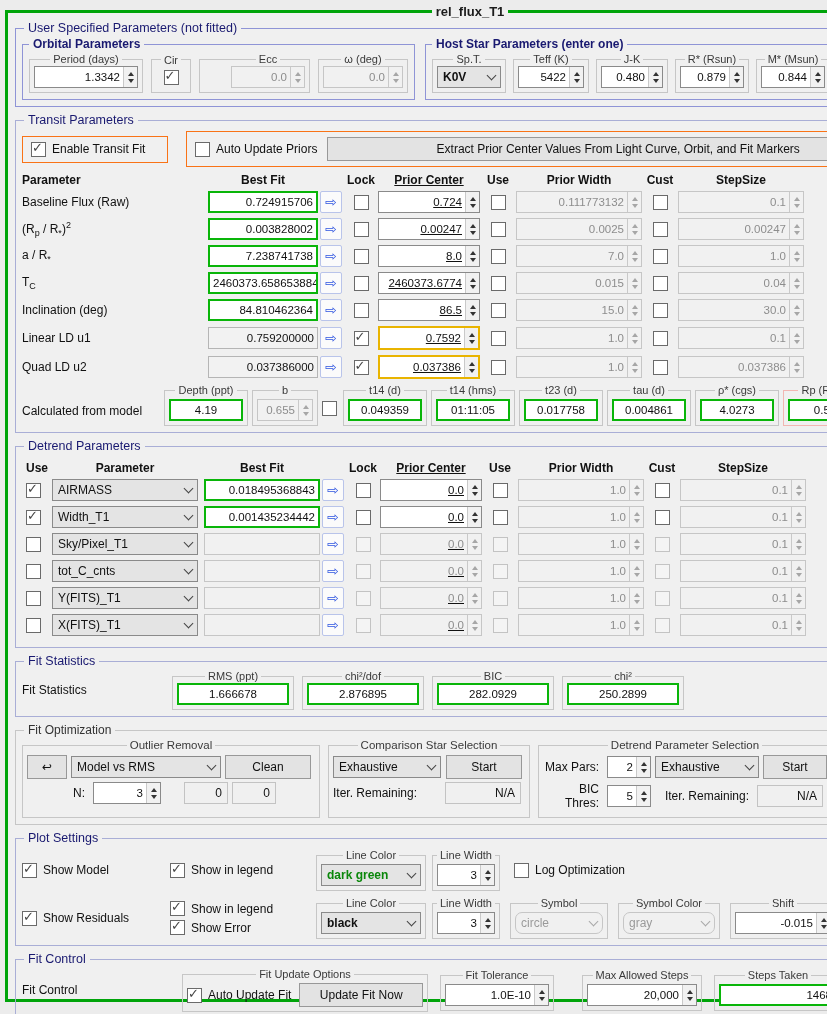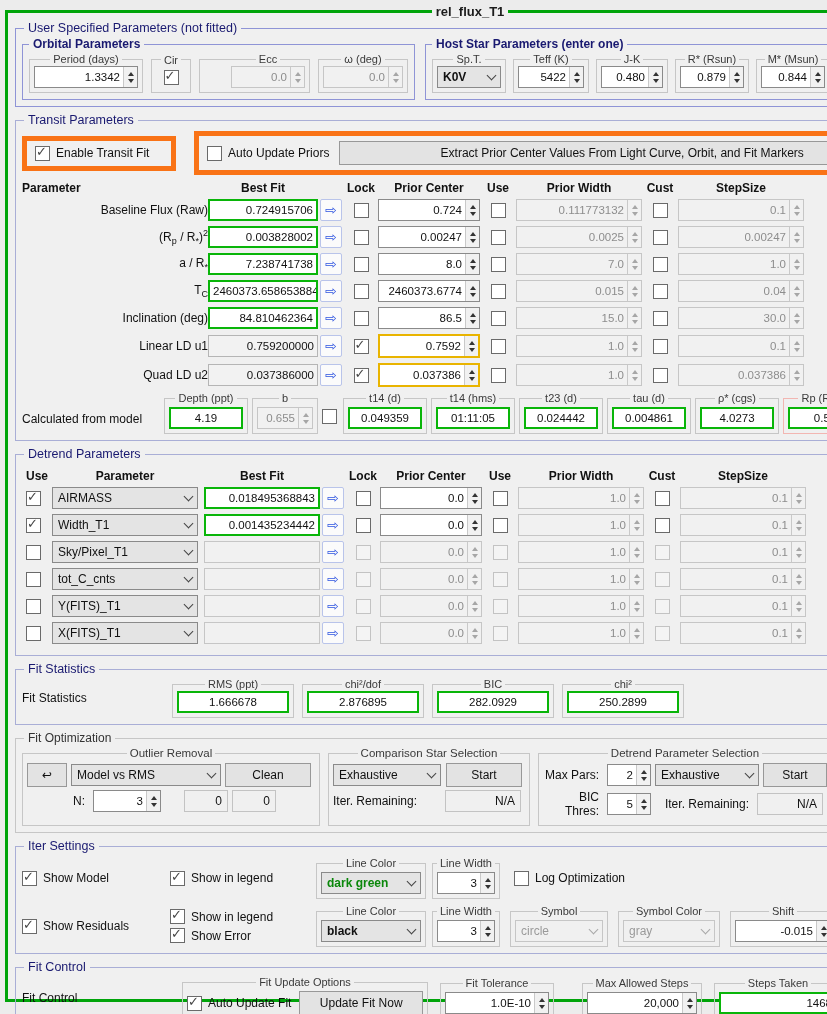--- a/index.html
+++ b/index.html
@@ -28,40 +28,40 @@
 .spin.dis{background:#f1f1f1;border-color:#c6c6c6;}
 .spin.dis .val{color:#8d8d8d;}
 .spin.dis .btns::before{border-bottom-color:#a6a6a6;}
 .spin.dis .btns::after{border-top-color:#a6a6a6;}
 .spin.ylw{border:2px solid #e9b400;}
 .gfield{height:18px;line-height:18px;background:#fff;border:2px solid #09b509;padding:0 3px;font-size:11.5px;white-space:nowrap;overflow:hidden;}
 .gfield.r{text-align:right;}.gfield.c{text-align:center;}
 .grayf{height:20px;line-height:20px;background:#f2f2f2;border:1px solid #b5b5b5;text-align:right;padding:0 3px;font-size:11.5px;}
 .combo{display:flex;align-items:center;height:20px;background:#e4e4e4;border:1px solid #8a8a8a;padding:0 5px;gap:4px;}
 .combo .val{flex:1;text-align:left;white-space:nowrap;overflow:hidden;}
-.combo.dis{background:#f0f0f0;border-color:#c6c6c6;}
+.combo.dis{background:#f0f0f0;border-color:#c6c6c6;border-radius:7px;}
 .combo.dis .val{color:#9a9a9a;}
 .chev{width:6px;height:6px;border-right:1.6px solid #444;border-bottom:1.6px solid #444;transform:rotate(45deg);margin-top:-3px;flex:none;}
 .combo.dis .chev{border-color:#a8a8a8;}
 .cb{display:inline-block;width:13px;height:13px;background:#fff;border:1px solid #6a6a6a;position:relative;flex:none;box-sizing:content-box;}
 .cb.on::after{content:"✓";position:absolute;left:0;top:-2px;font-size:13px;font-weight:bold;color:#454545;line-height:14px;}
 .cb.discb{border-color:#c3c3c3;background:#f4f4f4;}
 .cbl{display:flex;align-items:center;gap:6px;cursor:default;}
 .btn{background:#e3e3e3;border:1px solid #989898;height:24px;font-size:12px;font-family:inherit;padding:0 10px;color:#111;}
 .abtn{width:22px;height:22px;background:#fbfbfb;border:1px solid #b9c4ea;color:#2f55e0;font-size:14px;line-height:18px;text-align:center;padding:0;border-radius:2px;font-family:inherit;}
-.framed{border:5px solid #f97316;padding:5px 8px;display:flex;align-items:center;gap:10px;}
+.framed{border:1px solid #f97316;padding:5px 8px;display:flex;align-items:center;gap:10px;}
 .thead{font-weight:bold;margin:6px 0 4px;}
 .thead div{text-align:center;font-size:12px;}
 .thead .c-label{text-align:left;}
 .trow{margin-bottom:5px;}
-.c-label{width:186px;flex:none;text-align:right;}
+.c-label{width:186px;flex:none;}
 .c-best{width:110px;flex:none;}
 .c-arrow{width:26px;flex:none;display:flex;justify-content:center;}
 .c-lock{width:34px;flex:none;display:flex;justify-content:center;}
-.c-prior{width:102px;flex:none;}
+.c-prior{width:102px;flex:none;text-decoration:underline;}
 .c-use{width:36px;flex:none;display:flex;justify-content:center;}
 .c-width{width:126px;flex:none;}
 .c-cust{width:36px;flex:none;display:flex;justify-content:center;}
 .c-step{width:126px;flex:none;}
 .d-use{width:30px;flex:none;display:flex;justify-content:flex-start;padding-left:4px;box-sizing:border-box;}
 .d-param{width:146px;flex:none;margin-right:6px;}
 .d-best{width:116px;flex:none;}
 sub,sup{font-size:9px;}
 .calcrow{align-items:flex-end;margin-top:4px;}
 .calc-label{width:142px;flex:none;padding-bottom:8px;}
@@ -476,21 +476,21 @@
       <fieldset class="mini cmini">
         <legend>t14 (d)</legend>
         <div class="gfield c">0.049359</div>
       </fieldset>
       <fieldset class="mini cmini">
         <legend>t14 (hms)</legend>
         <div class="gfield c">01:11:05</div>
       </fieldset>
       <fieldset class="mini cmini">
         <legend>t23 (d)</legend>
-        <div class="gfield c">0.024442</div>
+        <div class="gfield c">0.017758</div>
       </fieldset>
       <fieldset class="mini cmini">
         <legend>tau (d)</legend>
         <div class="gfield c">0.004861</div>
       </fieldset>
       <fieldset class="mini cmini">
         <legend>ρ* (cgs)</legend>
         <div class="gfield c">4.0273</div>
       </fieldset>
       <fieldset class="mini cmini pinkb">
@@ -876,21 +876,21 @@
               <span class="btns"></span>
             </div>
           <span class="rlab" style="width:94px;">Iter. Remaining:</span>
           <div class="valbox" style="width:54px;">N/A</div>
         </div>
       </fieldset>
     </div>
   </fieldset>
 
   <fieldset class="sec">
-    <legend>Iter Settings</legend>
+    <legend>Plot Settings</legend>
     <div class="row" style="margin:2px 0 6px;">
       <div class="pslab">
           <label class="cbl">
             <span class="cb on"></span>
             <span>Show Model</span>
           </label>
         </div>
       <div class="pscol2">
           <label class="cbl">
             <span class="cb on"></span>

